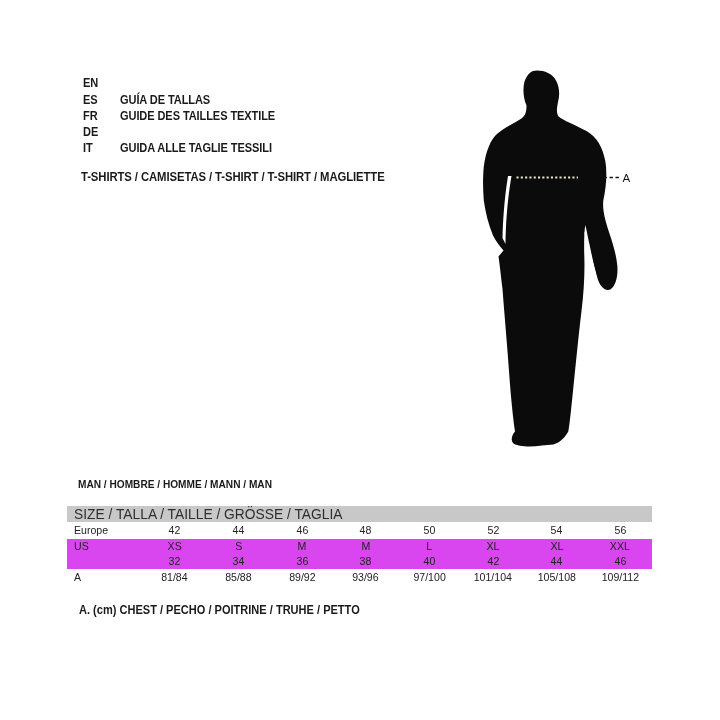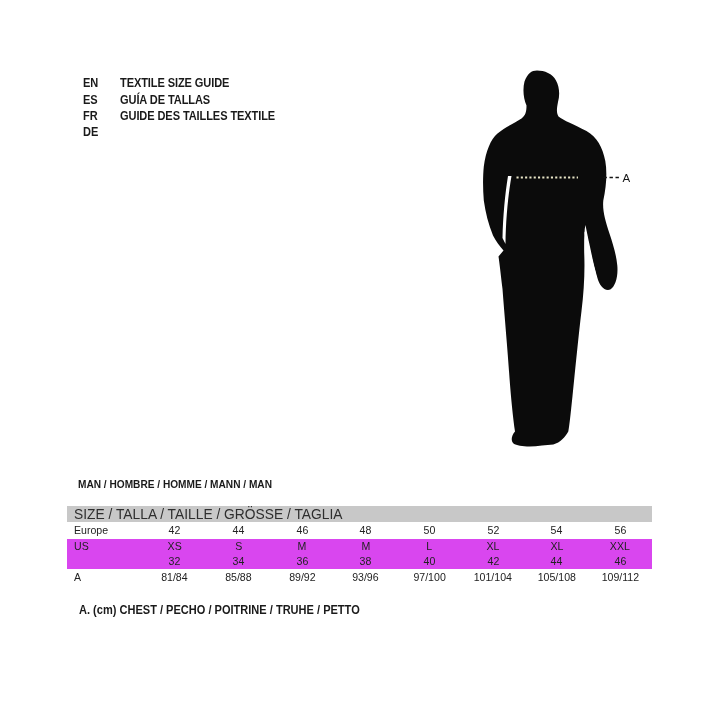--- a/index.html
+++ b/index.html
@@ -42,36 +42,40 @@
 
   
   .footnote{left:79px;top:603px;font-weight:700;font-size:12px;line-height:14px;}
 </style>
 </head>
 <body>
 
 <div class="abs lang-block">
   <div class="lang-row">
     <span class="lang-code"><span class="cond">EN</span></span>
-    <span class="lang-label"><span class="cond">TEXTILE SIZE GUIDE</span></span>
   </div>
   <div class="lang-row">
     <span class="lang-code"><span class="cond">ES</span></span>
     <span class="lang-label"><span class="cond">GUÍA DE TALLAS</span></span>
   </div>
   <div class="lang-row">
     <span class="lang-code"><span class="cond">FR</span></span>
     <span class="lang-label"><span class="cond">GUIDE DES TAILLES TEXTILE</span></span>
   </div>
   <div class="lang-row">
     <span class="lang-code"><span class="cond">DE</span></span>
   </div>
+  <div class="lang-row">
+    <span class="lang-code"><span class="cond">IT</span></span>
+    <span class="lang-label"><span class="cond">GUIDA ALLE TAGLIE TESSILI</span></span>
+  </div>
 </div>
 
 <div class="abs category">
+  <div><span class="cond">T-SHIRTS / CAMISETAS / T-SHIRT / T-SHIRT / MAGLIETTE</span></div>
 </div>
 
 <svg class="abs figure-svg" width="152" height="384" viewBox="478 66 152 384" xmlns="http://www.w3.org/2000/svg">
   <path fill="#0b0b0b" d="
     M 537 70.5
     C 544.5 70.5 552.5 73.5 556 80.5
     C 559.5 87 560 95 558 102
     C 557 107.5 556 112.5 558.5 116.5
     C 563.5 120.5 574 124.5 586.5 131
     C 597 137 602.5 147 605.3 161

